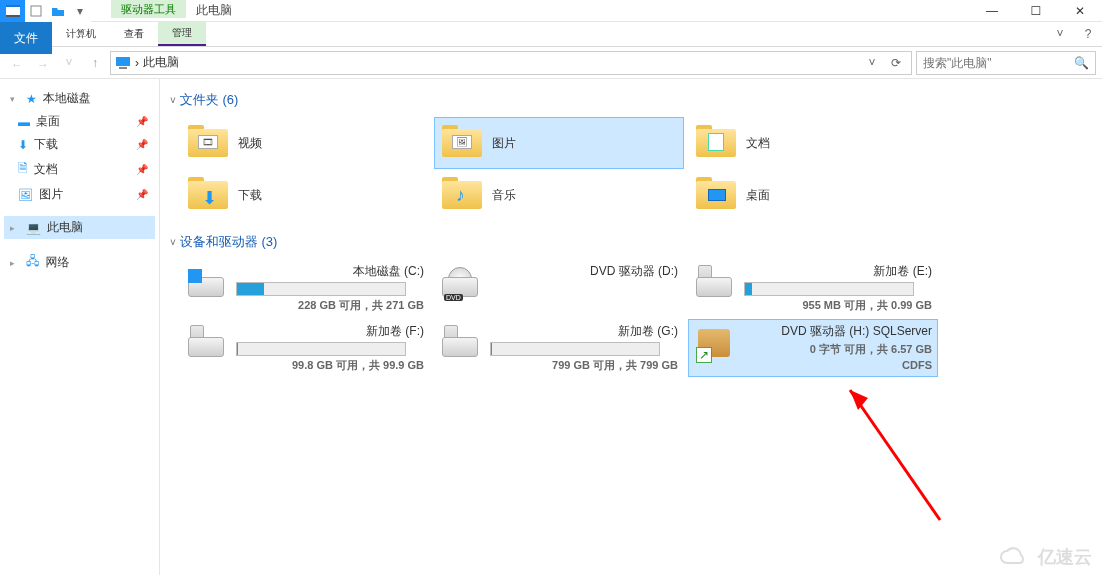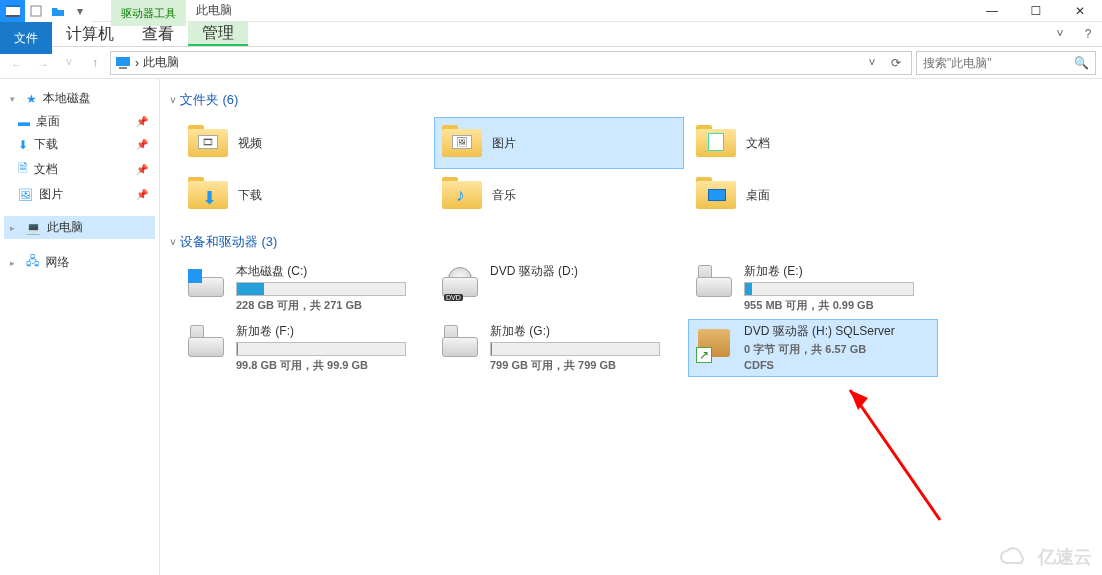--- a/index.html
+++ b/index.html
@@ -5,30 +5,30 @@
 * { box-sizing: border-box; margin: 0; padding: 0; font-family: "Microsoft YaHei", Segoe UI, sans-serif; }
 body { width: 1102px; height: 575px; background: #fff; font-size: 12px; color: #333; overflow: hidden; position: relative; }
 
 
 .titlebar { height: 22px; background: #fff; display: flex; align-items: stretch; border-bottom: 1px solid #e5e5e5; }
 .tb-left { display: flex; align-items: center; }
 .tb-icon { width: 25px; height: 22px; display: flex; align-items: center; justify-content: center; background: #1e90ff; }
 .qat { display: flex; align-items: center; background: #fff; }
 .qat-btn { width: 22px; height: 22px; display: flex; align-items: center; justify-content: center; color: #666; }
 .qat-btn.blue { color: #0078d7; }
-.tb-tab { padding: 2px 10px; background: #d7f0d7; color: #0a7a00; font-size: 11px; height: 26px; display: flex; align-items: center; }
+.tb-tab { padding: 2px 10px; background: #d7f0d7; color: #0a7a00; font-size: 11px; height: 18px; display: flex; align-items: center; }
 .tb-title { padding: 2px 10px; font-size: 12px; color: #444; }
 .tb-spacer { flex: 1; }
 .tb-btn { width: 44px; height: 22px; display: flex; align-items: center; justify-content: center; color: #333; font-size: 12px; }
 
 
 .ribbon { height: 25px; display: flex; align-items: stretch; border-bottom: 1px solid #d9d9d9; }
 .ribbon-file { background: #1979ca; color: #fff; padding: 16px 14px; display: flex; align-items: center; font-size: 12px; }
-.ribbon-tab { padding: 0 14px; display: flex; align-items: center; font-size: 16px; color: #333; }
-.ribbon-tab.ctx { background: #d7f0d7; color: #333; border-bottom: 2px solid #22c55e; }
+.ribbon-tab { padding: 0 14px; display: flex; align-items: center; font-size: 10px; color: #333; }
+.ribbon-tab.ctx { background: #d7f0d7; color: #333; border-bottom: 2px solid #4c1d95; }
 .ribbon-spacer { flex: 1; }
 .ribbon-help { width: 28px; display: flex; align-items: center; justify-content: center; color: #666; }
 
 
 .addr-row { height: 32px; padding: 4px 6px; display: flex; align-items: center; gap: 4px; background: #fff; border-bottom: 1px solid #e5e5e5; }
 .nav-btn { width: 22px; height: 22px; display: flex; align-items: center; justify-content: center; color: #999; border-radius: 2px; }
 .nav-btn.disabled { color: #ccc; }
 .addr-box { flex: 1; height: 24px; border: 1px solid #ccc; display: flex; align-items: center; padding: 0 4px; gap: 4px; }
 .addr-crumb { display: flex; align-items: center; gap: 4px; }
 .addr-drop { width: 18px; display: flex; align-items: center; justify-content: center; color: #666; }
@@ -53,21 +53,21 @@
 .group-caret { font-size: 10px; color: #666; }
 
 .folder-grid { display: grid; grid-template-columns: repeat(3, 250px); gap: 0 4px; padding: 4px 20px 8px 20px; }
 .folder-item { display: flex; align-items: center; gap: 10px; padding: 6px 8px; height: 52px; }
 .folder-item.selected { background: #cde8ff; border: 1px solid #7ec1ff; padding: 5px 7px; }
 .folder-icon { width: 40px; height: 36px; position: relative; }
 .folder-shape { position: absolute; left: 0; top: 4px; width: 40px; height: 28px; background: linear-gradient(#ffe49c,#f0c24b); border-radius: 2px; }
 .folder-tab { position: absolute; left: 0; top: 0; width: 16px; height: 8px; background: #f0c24b; border-radius: 2px 2px 0 0; }
 .folder-name { font-size: 12px; }
 
-.drive-grid { display: grid; grid-template-columns: repeat(3, 250px); gap: 2px 4px; padding: 4px 20px; }
+.drive-grid { display: grid; grid-template-columns: repeat(3, 250px); gap: 2px 4px; padding: 4px 20px; text-align: right; }
 .drive-item { display: flex; gap: 10px; padding: 4px 6px; }
 .drive-item.selected { background: #cde8ff; border: 1px solid #7ec1ff; padding: 3px 5px; }
 .drive-icon { width: 40px; height: 40px; position: relative; flex-shrink: 0; }
 .drive-info { flex: 1; display: flex; flex-direction: column; gap: 2px; font-size: 11px; color: #555; }
 .drive-title { font-size: 12px; color: #333; }
 .drive-bar { height: 14px; border: 1px solid #bdbdbd; background: #eee; position: relative; width: 170px; }
 .drive-bar-fill { position: absolute; left: 0; top: 0; bottom: 0; background: #26a0da; }
 .drive-sub { font-size: 11px; color: #666; font-weight: bold; }
 
 

